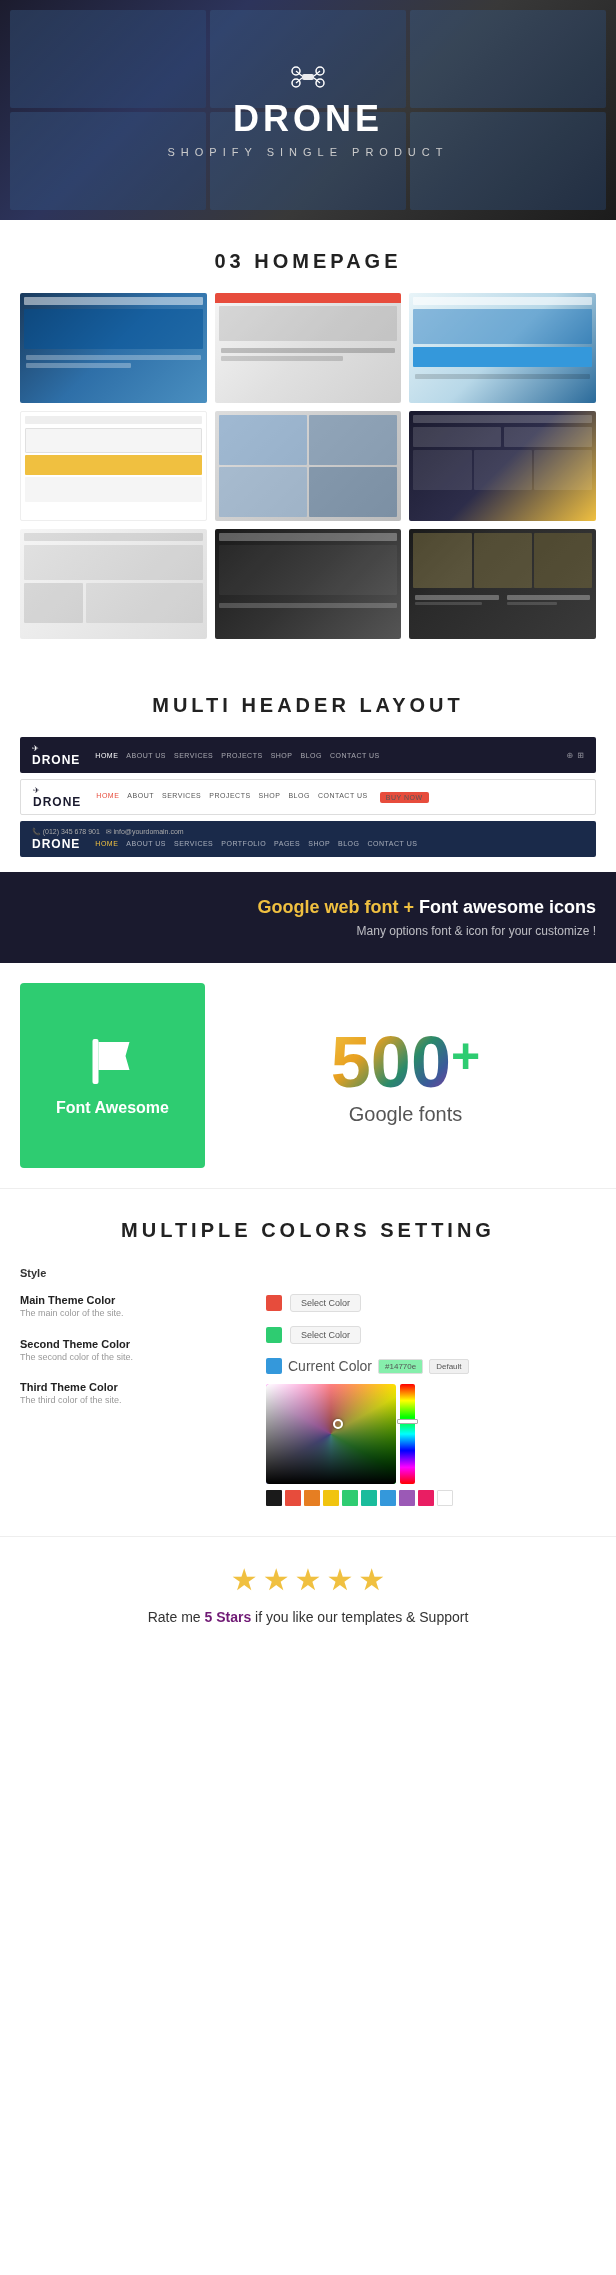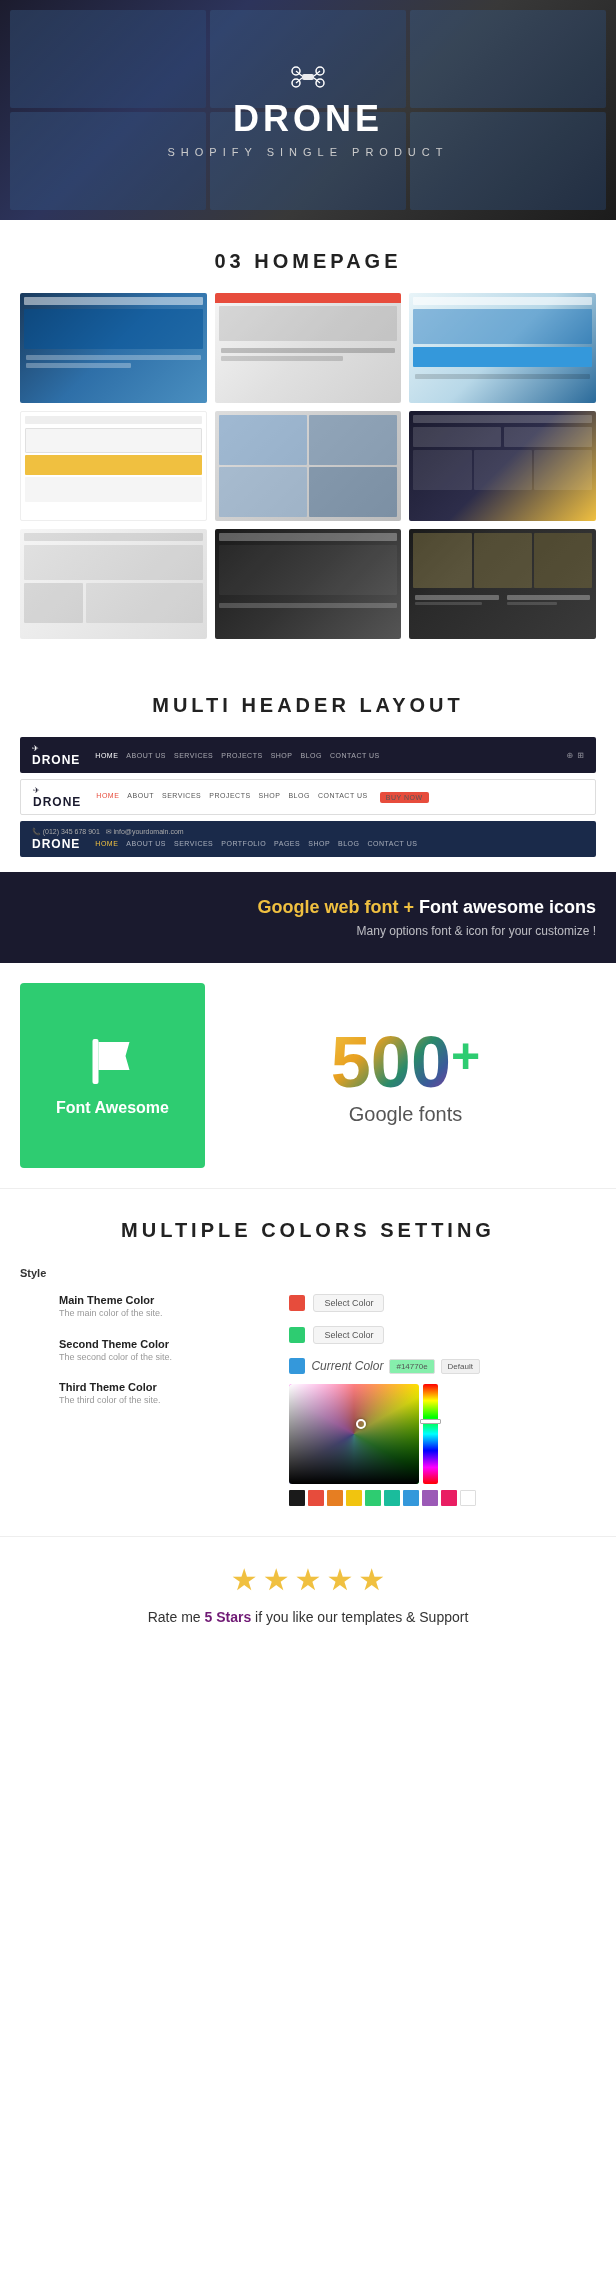--- a/index.html
+++ b/index.html
@@ -292,21 +292,20 @@
       padding: 30px 20px;
       background: #fff;
     }
     .section-colors .section-title {
       margin-bottom: 25px;
     }
     .colors-content {
       display: flex;
       gap: 26px;
       align-items: flex-start;
-      margin-left: 39px;
     }
     .colors-labels {
       flex: 1;
     }
     .color-label-group {
       margin-bottom: 18px;
     }
     .color-label-name {
       font-size: 11px;
       font-weight: 700;
@@ -358,23 +357,22 @@
       font-size: 9px;
       color: #555;
       cursor: pointer;
     }
     .color-picker-row {
       display: flex;
       align-items: center;
       gap: 6px;
     }
     .current-color-label {
-      font-size: 12px;
+      font-size: 14px;
       color: #555;
-      font-style: italic;
     }
     .current-color-value {
       font-size: 8px;
       color: #555;
       background: #86efac;
       padding: 2px 6px;
       border-radius: 2px;
       border: 1px solid #ddd;
     }
     .default-btn {

